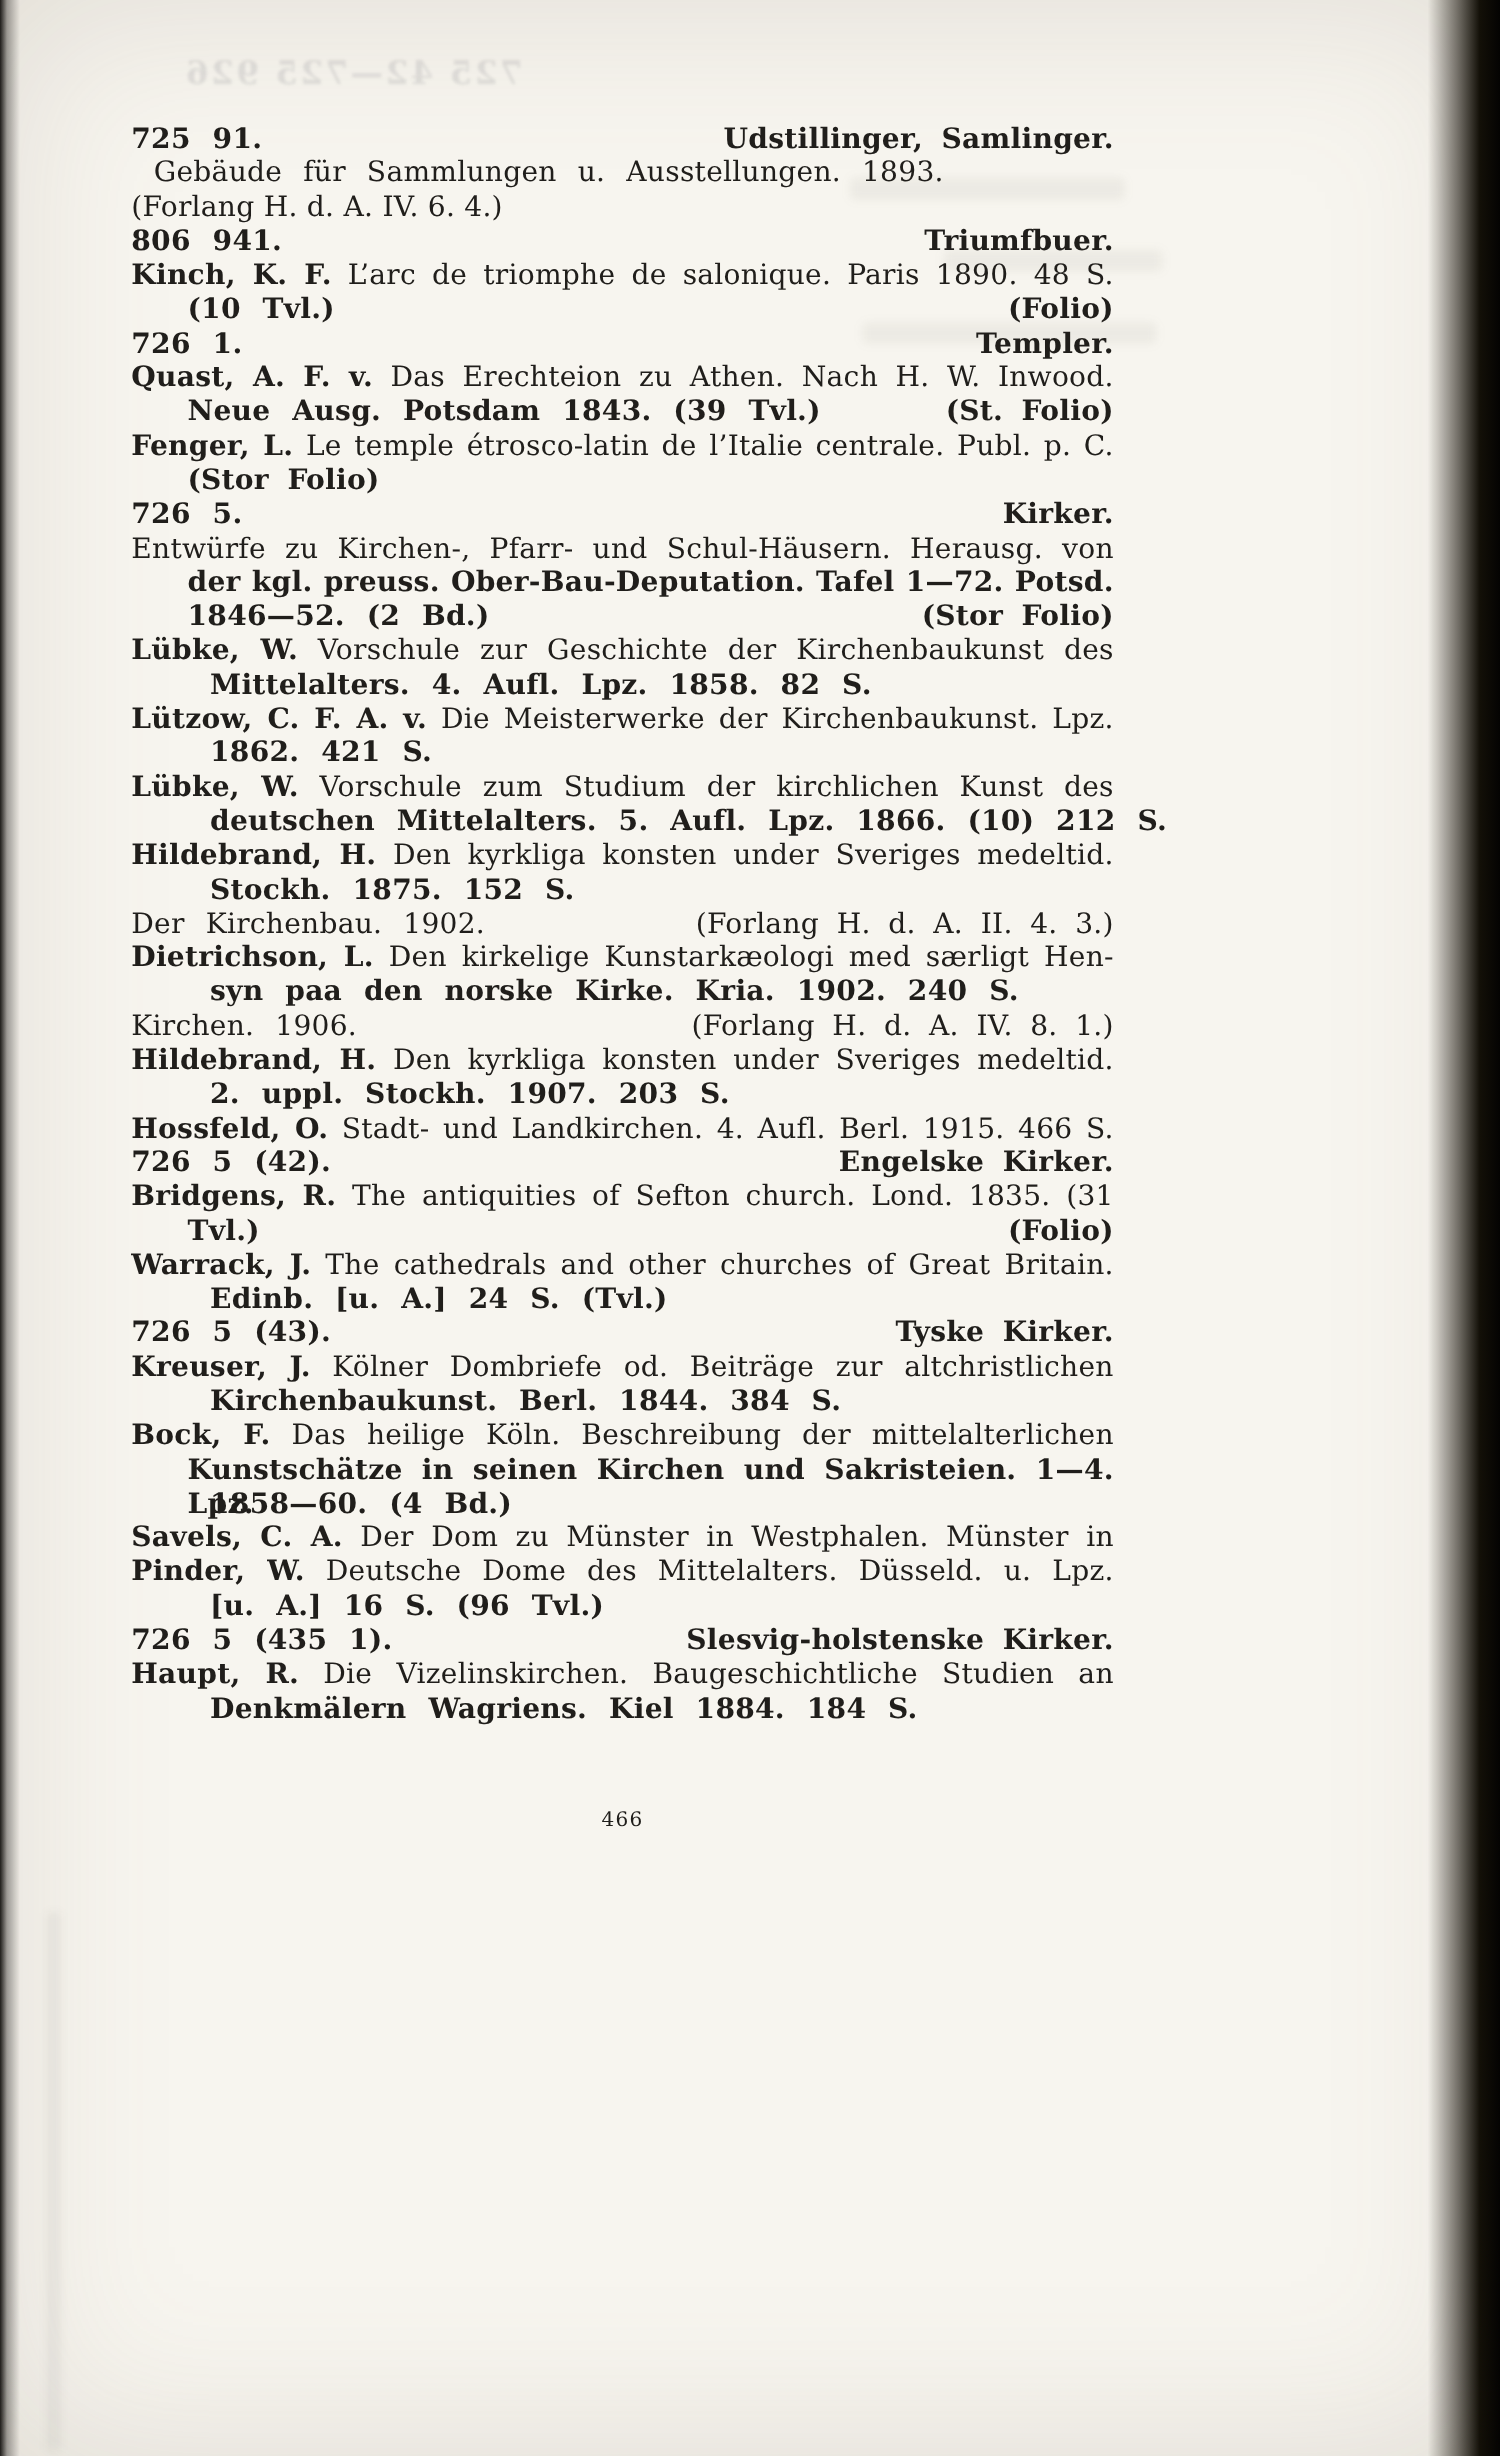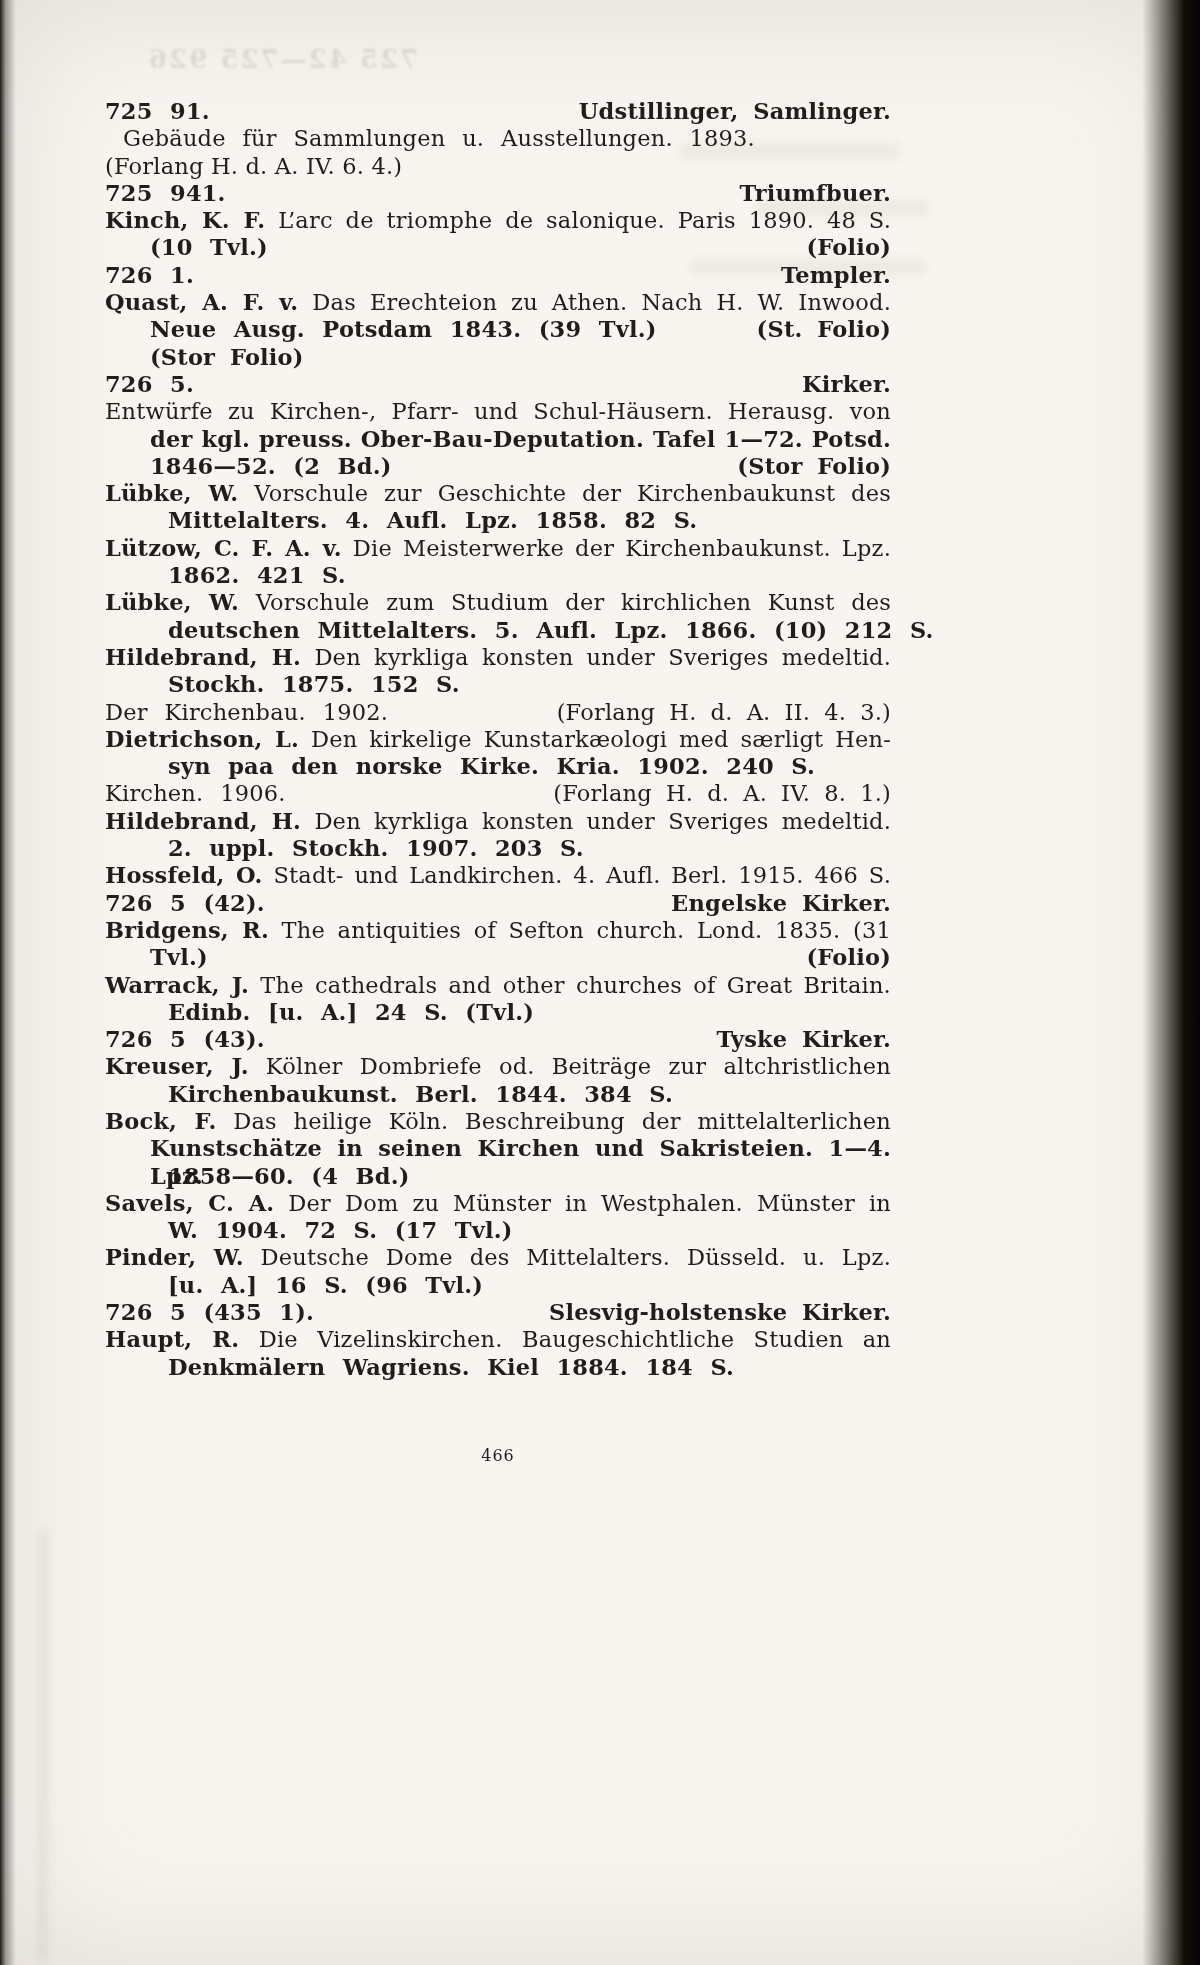--- a/index.html
+++ b/index.html
@@ -75,37 +75,38 @@
   <div class="smudge s3"></div>
 
   <div class="text-block">
       <div class="line split">
         <span class="lp"><span class="b">725 91.</span></span>
         <span class="rp"><span class="b">Udstillinger, Samlinger.</span></span>
       </div>
       <div class="line left"><span>Gebäude für Sammlungen u. Ausstellungen. 1893.</span></div>
       <div class="line right"><span>(Forlang H. d. A. IV. 6. 4.)</span></div>
       <div class="line split">
-        <span class="lp"><span class="b">725 941.</span></span>
+        <span class="lp"><span class="b">806 941.</span></span>
         <span class="rp"><span class="b">Triumfbuer.</span></span>
       </div>
       <div class="line justify"><span class="b">Kinch, K. F.</span><span> L’arc de triomphe de salonique. Paris 1890. 48 S.</span></div>
       <div class="line split ind">
         <span class="lp"><span>(10 Tvl.)</span></span>
         <span class="rp"><span>(Folio)</span></span>
       </div>
       <div class="line split">
         <span class="lp"><span class="b">726 1.</span></span>
         <span class="rp"><span class="b">Templer.</span></span>
       </div>
       <div class="line justify"><span class="b">Quast, A. F. v.</span><span> Das Erechteion zu Athen. Nach H. W. Inwood.</span></div>
       <div class="line split ind">
         <span class="lp"><span>Neue Ausg. Potsdam 1843. (39 Tvl.)</span></span>
         <span class="rp"><span>(St. Folio)</span></span>
       </div>
+      <div class="line justify"><span class="b">Fenger, L.</span><span> Le temple étrosco-latin de l’Italie centrale. Publ. p. C.</span></div>
       <div class="line split ind">
         <span class="rp"><span>(Stor Folio)</span></span>
       </div>
       <div class="line split">
         <span class="lp"><span class="b">726 5.</span></span>
         <span class="rp"><span class="b">Kirker.</span></span>
       </div>
       <div class="line justify"><span>Entwürfe zu Kirchen-, Pfarr- und Schul-Häusern. Herausg. von</span></div>
       <div class="line justify ind"><span>der kgl. preuss. Ober-Bau-Deputation. Tafel 1—72. Potsd.</span></div>
       <div class="line split ind">
@@ -147,21 +148,20 @@
       <div class="line split">
         <span class="lp"><span class="b">726 5 (43).</span></span>
         <span class="rp"><span class="b">Tyske Kirker.</span></span>
       </div>
       <div class="line justify"><span class="b">Kreuser, J.</span><span> Kölner Dombriefe od. Beiträge zur altchristlichen</span></div>
       <div class="line left ind"><span>Kirchenbaukunst. Berl. 1844. 384 S.</span></div>
       <div class="line justify"><span class="b">Bock, F.</span><span> Das heilige Köln. Beschreibung der mittelalterlichen</span></div>
       <div class="line justify ind"><span>Kunstschätze in seinen Kirchen und Sakristeien. 1—4. Lpz.</span></div>
       <div class="line left ind"><span>1858—60. (4 Bd.)</span></div>
       <div class="line justify"><span class="b">Savels, C. A.</span><span> Der Dom zu Münster in Westphalen. Münster in</span></div>
-      <div class="line left ind"><span>W. 1904. 72 S. (17 Tvl.)</span></div>
       <div class="line justify"><span class="b">Pinder, W.</span><span> Deutsche Dome des Mittelalters. Düsseld. u. Lpz.</span></div>
       <div class="line left ind"><span>[u. A.] 16 S. (96 Tvl.)</span></div>
       <div class="line split">
         <span class="lp"><span class="b">726 5 (435 1).</span></span>
         <span class="rp"><span class="b">Slesvig-holstenske Kirker.</span></span>
       </div>
       <div class="line justify"><span class="b">Haupt, R.</span><span> Die Vizelinskirchen. Baugeschichtliche Studien an</span></div>
       <div class="line left ind"><span>Denkmälern Wagriens. Kiel 1884. 184 S.</span></div>
     </div>
 

